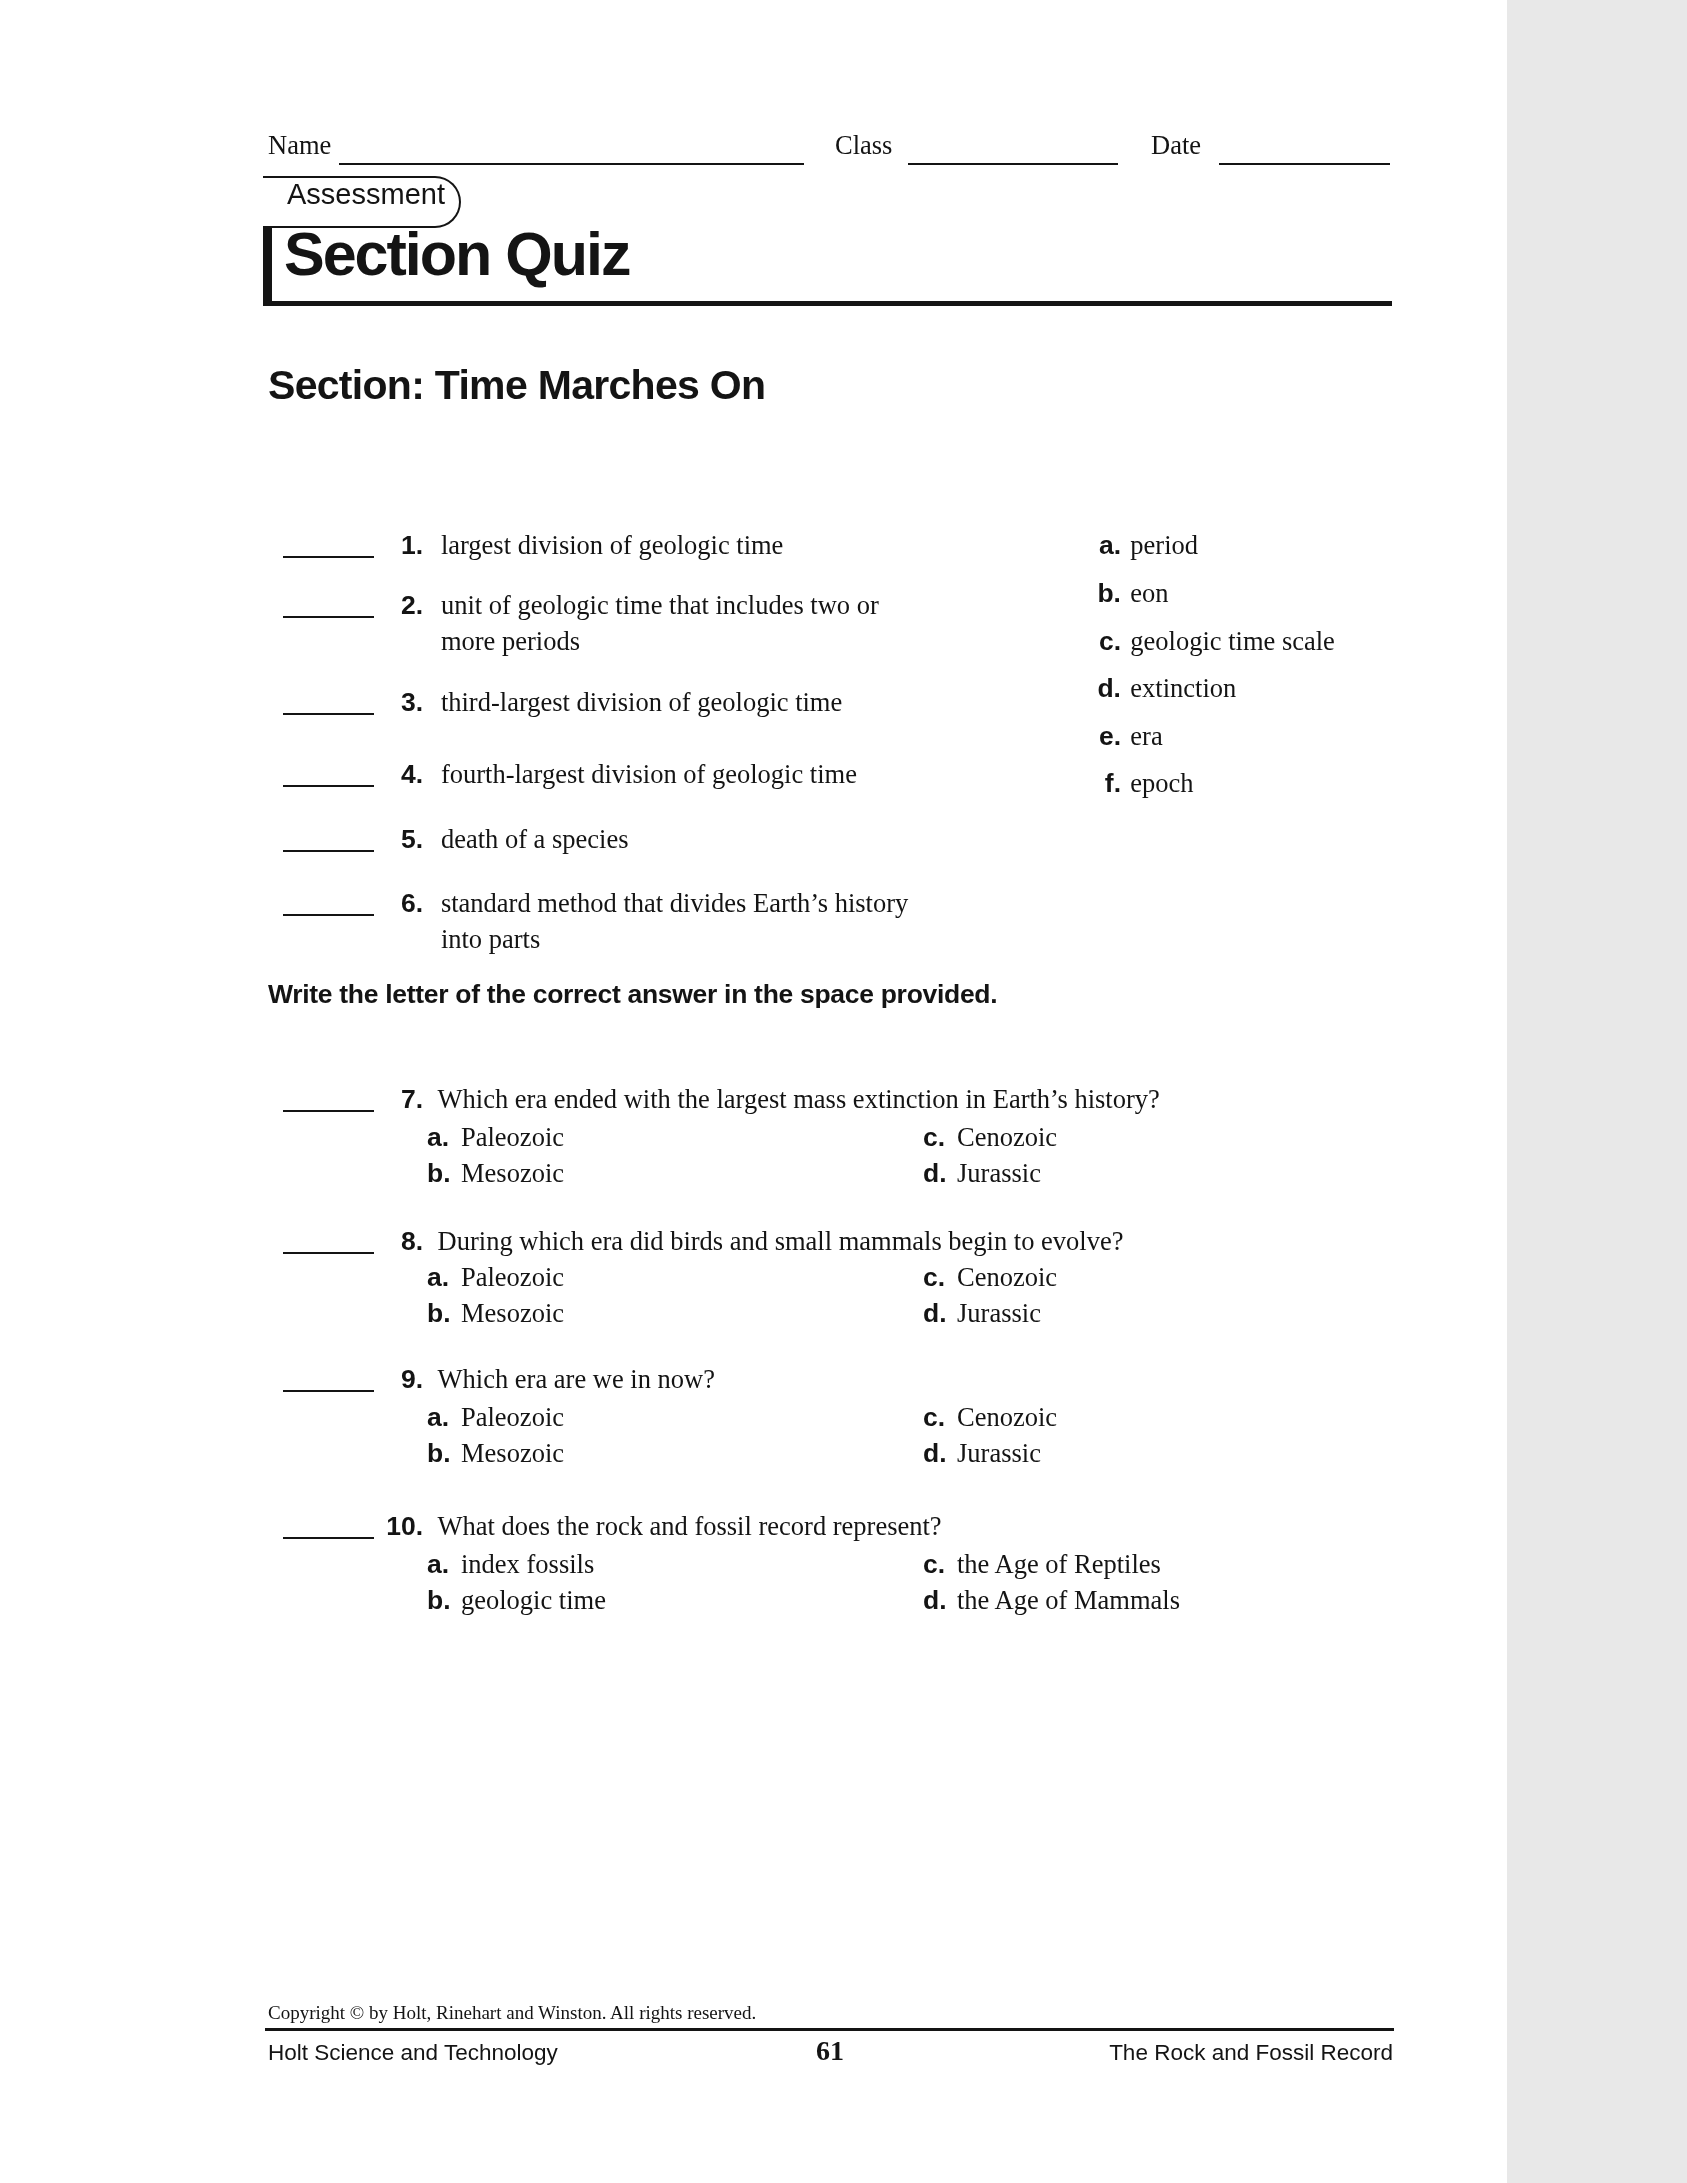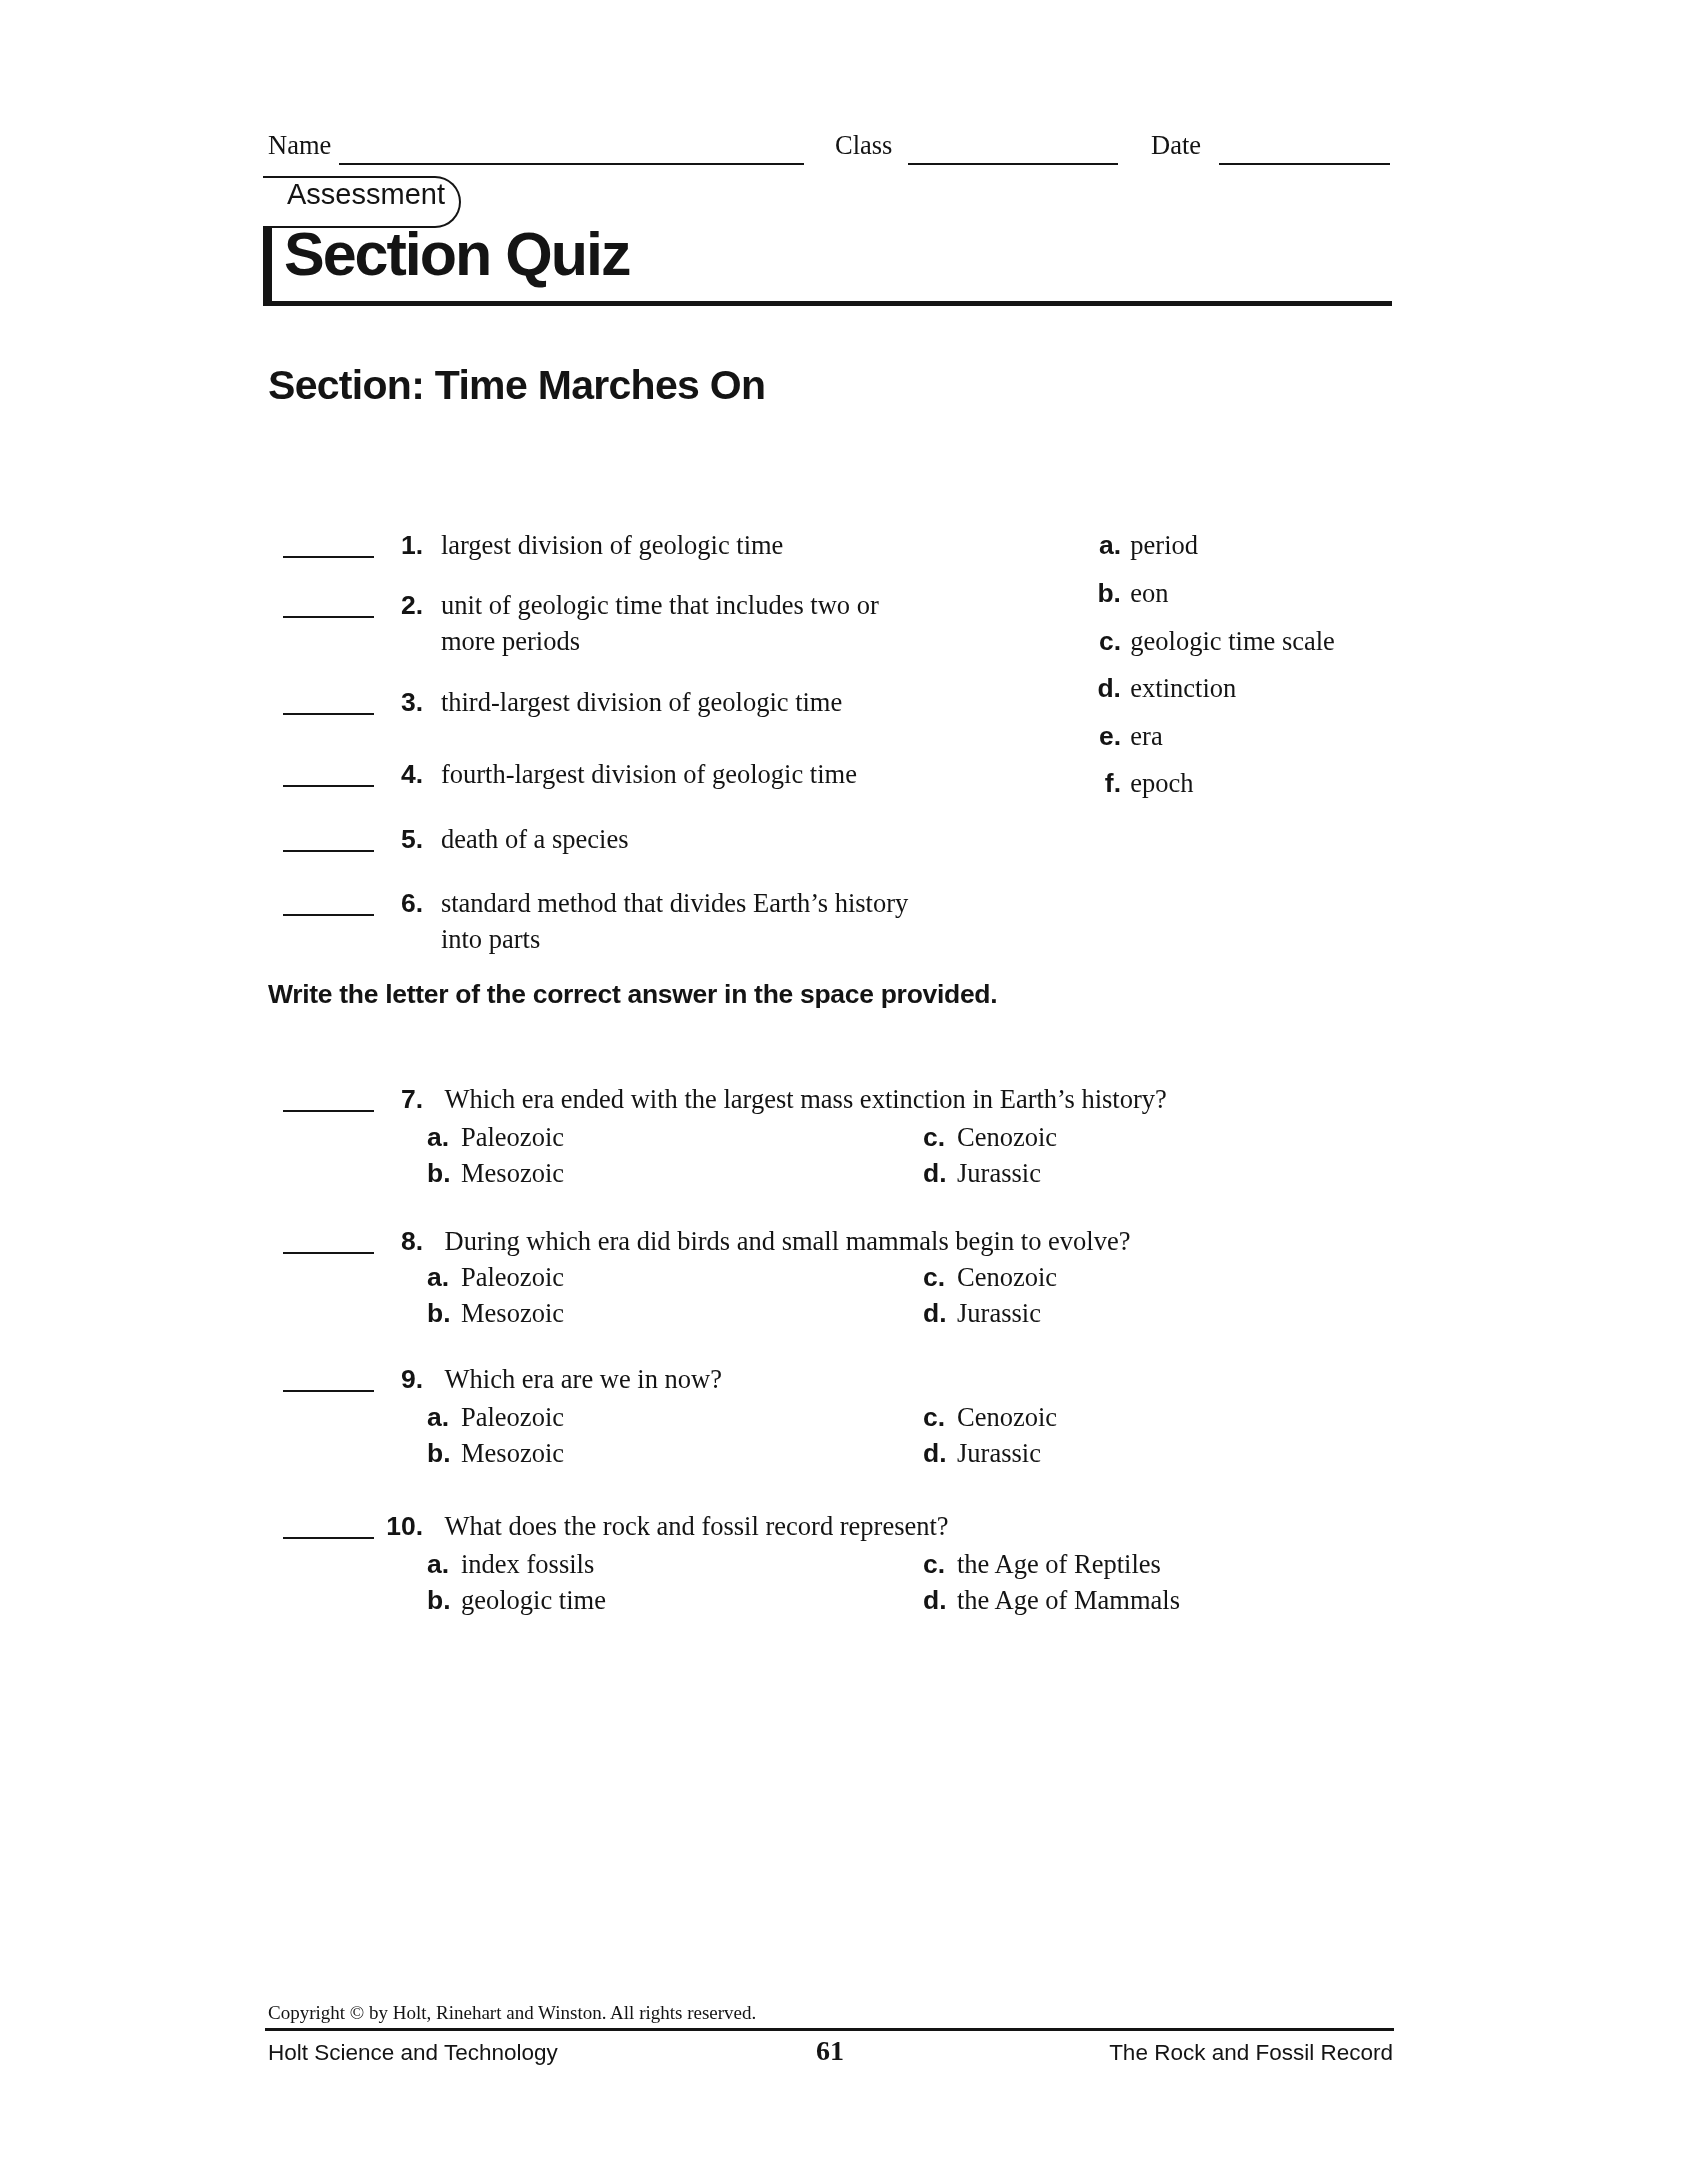--- a/index.html
+++ b/index.html
@@ -1,17 +1,17 @@
 <!DOCTYPE html>
 <html style="font-size:10.6px"><head>
 <meta charset="utf-8">
 <style>
   html,body{margin:0;padding:0;background:#e8e8e8;}
   .page{
-    position:relative;width:1687px;height:2183px;background:#ffffff;
+    position:relative;width:1507px;height:2183px;background:#ffffff;
     color:#141414;overflow:hidden;
     font-family:"Liberation Serif","DejaVu Serif",serif;
   }
   .sans{font-family:"Liberation Sans","DejaVu Sans",sans-serif;}
 
   
   .lbl{position:absolute;font:400 26.5px/29px "Liberation Serif","DejaVu Serif",serif;}
   .uline{position:absolute;top:163px;height:0;border-bottom:2.6px solid #141414;}
 
   
@@ -43,21 +43,21 @@
   .num{
     flex:none;width:49px;text-align:right;padding-right:8.6px;
     font:700 26.5px/36px "Liberation Sans","DejaVu Sans",sans-serif;
   }
   .itext{
     font:400 26.5px/36px "Liberation Serif","DejaVu Serif",serif;
     margin-left:9.3px;white-space:pre-line;max-width:781px;
   }
   .qtext{
     font:400 26.5px/36px "Liberation Serif","DejaVu Serif",serif;
-    margin-left:13px;white-space:nowrap;
+    margin-left:6px;white-space:nowrap;
   }
 
   
   .term{position:absolute;left:1084px;display:flex;align-items:flex-start;}
   .tletter{flex:none;width:37px;text-align:right;margin-right:9.3px;
     font:700 26.5px/32px "Liberation Sans","DejaVu Sans",sans-serif;}
   .ttext{font:400 26.5px/32px "Liberation Serif","DejaVu Serif",serif;white-space:nowrap;}
 
   
   .optrow{position:absolute;left:268px;display:flex;align-items:flex-start;}

